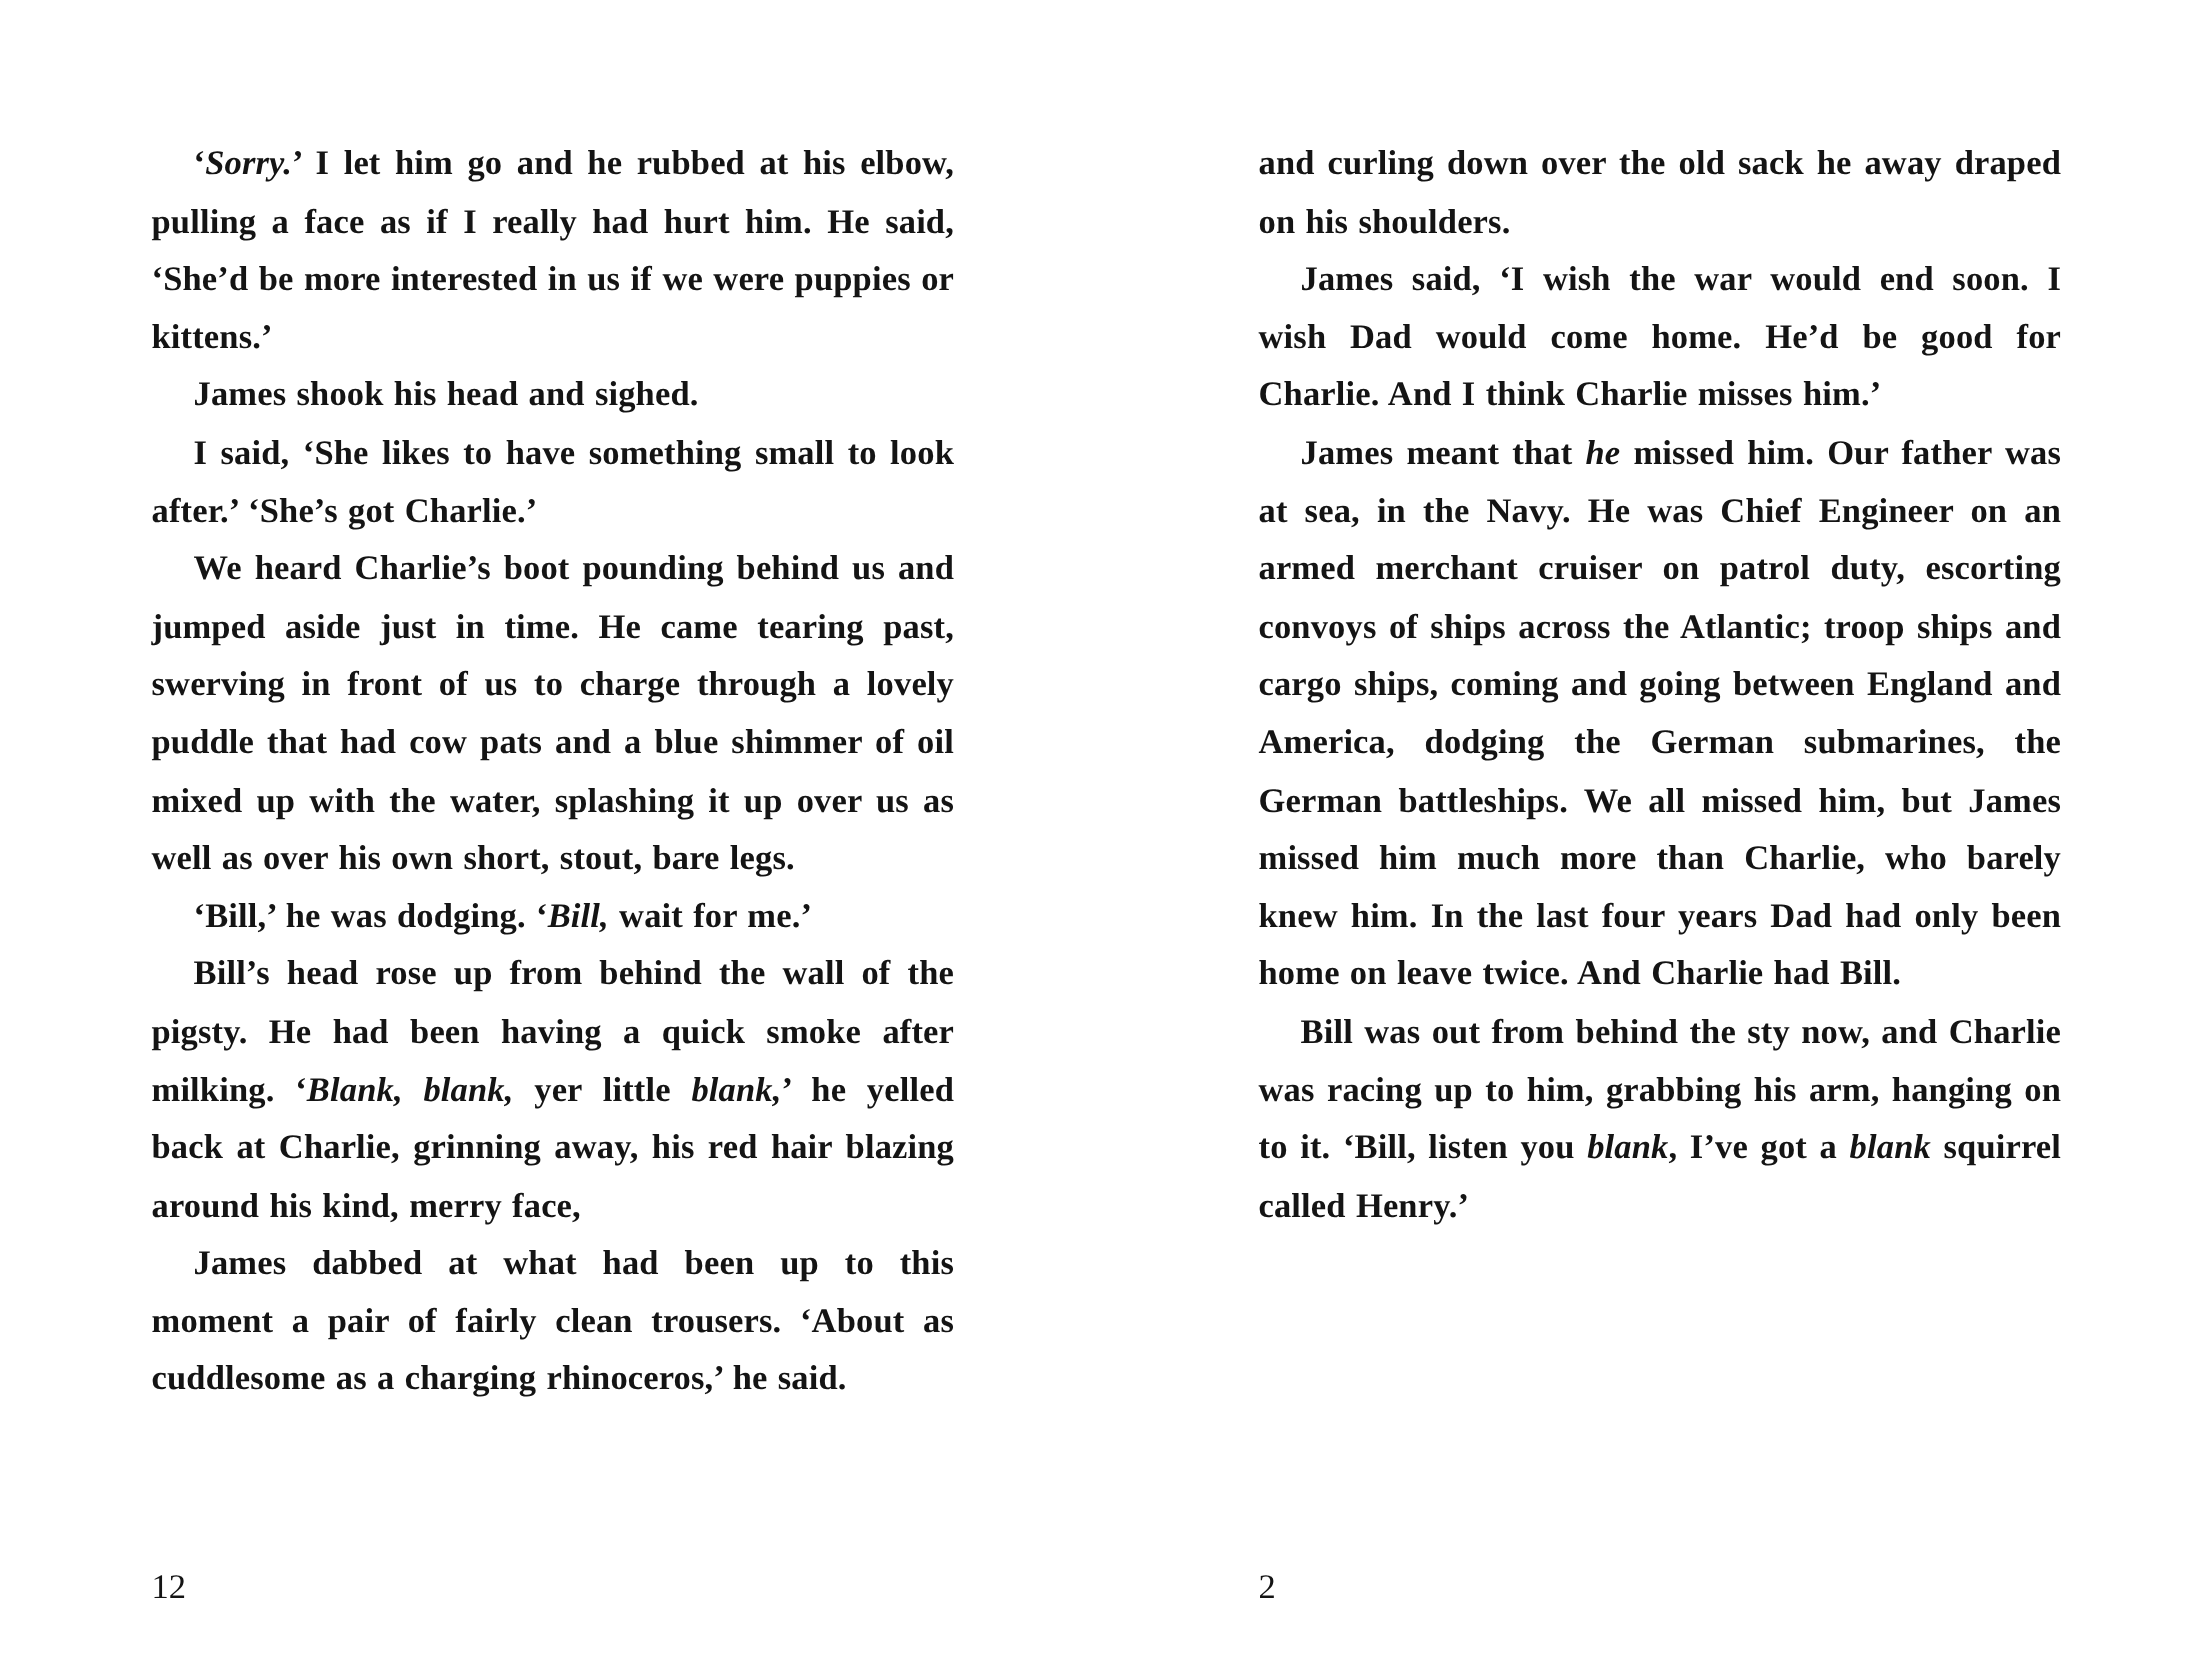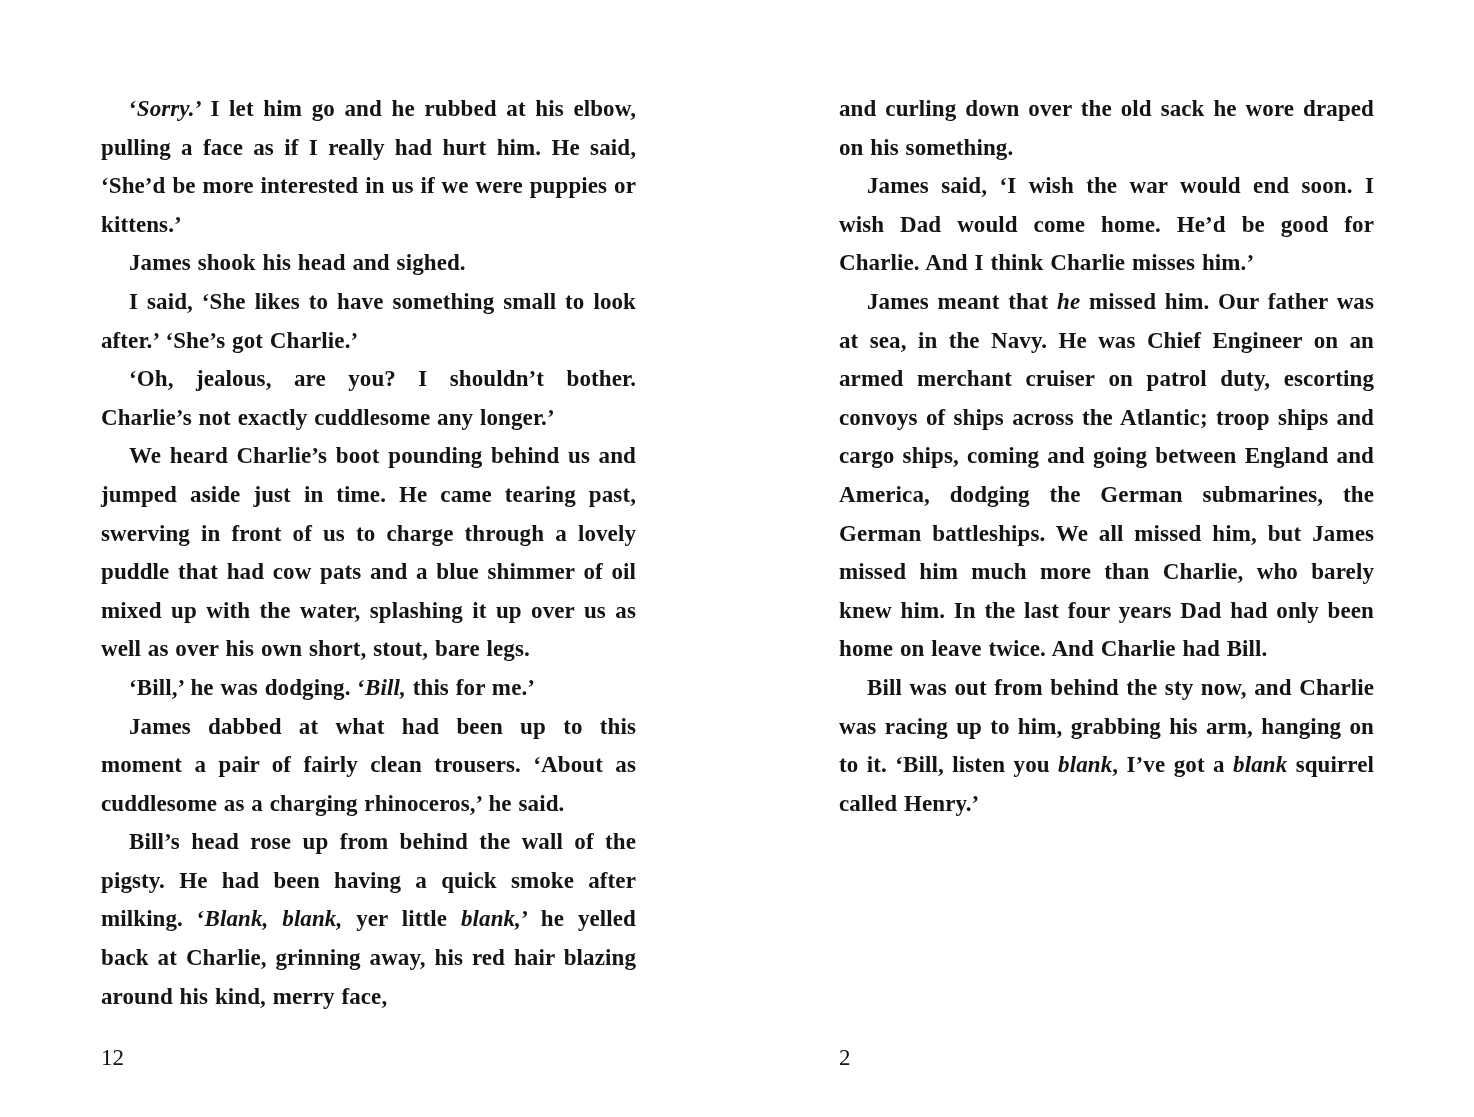--- a/index.html
+++ b/index.html
@@ -63,32 +63,31 @@
 </head>
 <body>
 
 <div class="spread">
 
   <section class="page left">
     <div class="text-block">
         <p class="indent"><span>‘</span><em>Sorry.</em><span>’ I let him go and he rubbed at his elbow, pulling a face as if I really had hurt him. He said, ‘She’d be more interested in us if we were puppies or kittens.’</span></p>
         <p class="indent"><span>James shook his head and sighed.</span></p>
         <p class="indent"><span>I said, ‘She likes to have something small to look after.’ ‘She’s got Charlie.’</span></p>
-        <p class="indent"><span>‘Oh, jealous, are you? I shouldn’t bother. Charlie’s not exactly cuddlesome any longer.’</span></p>
         <p class="indent"><span>We heard Charlie’s boot pounding behind us and jumped aside just in time. He came tearing past, swerving in front of us to charge through a lovely puddle that had cow pats and a blue shimmer of oil mixed up with the water, splashing it up over us as well as over his own short, stout, bare legs.</span></p>
-        <p class="indent"><span>‘Bill,’ he was dodging. ‘</span><em>Bill,</em><span> this for me.’</span></p>
+        <p class="indent"><span>‘Bill,’ he was dodging. ‘</span><em>Bill,</em><span> wait for me.’</span></p>
+        <p class="indent"><span>Bill’s head rose up from behind the wall of the pigsty. He had been having a quick smoke after milking. ‘</span><em>Blank,</em><span> </span><em>blank,</em><span> yer little </span><em>blank,</em><span>’ he yelled back at Charlie, grinning away, his red hair blazing around his kind, merry face,</span></p>
         <p class="indent"><span>James dabbed at what had been up to this moment a pair of fairly clean trousers. ‘About as cuddlesome as a charging rhinoceros,’ he said.</span></p>
-        <p class="indent"><span>Bill’s head rose up from behind the wall of the pigsty. He had been having a quick smoke after milking. ‘</span><em>Blank,</em><span> </span><em>blank,</em><span> yer little </span><em>blank,</em><span>’ he yelled back at Charlie, grinning away, his red hair blazing around his kind, merry face,</span></p>
       </div>
     <div class="page-number">12</div>
   </section>
 
   <section class="page right">
     <div class="text-block">
-        <p class="noindent"><span>and curling down over the old sack he wore draped on his something.</span></p>
+        <p class="noindent"><span>and curling down over the old sack he away draped on his shoulders.</span></p>
         <p class="indent"><span>James said, ‘I wish the war would end soon. I wish Dad would come home. He’d be good for Charlie. And I think Charlie misses him.’</span></p>
         <p class="indent"><span>James meant that </span><em>he</em><span> missed him. Our father was at sea, in the Navy. He was Chief Engineer on an armed merchant cruiser on patrol duty, escorting convoys of ships across the Atlantic; troop ships and cargo ships, coming and going between England and America, dodging the German submarines, the German battleships. We all missed him, but James missed him much more than Charlie, who barely knew him. In the last four years Dad had only been home on leave twice. And Charlie had Bill.</span></p>
         <p class="indent"><span>Bill was out from behind the sty now, and Charlie was racing up to him, grabbing his arm, hanging on to it. ‘Bill, listen you </span><em>blank</em><span>, I’ve got a </span><em>blank</em><span> squirrel called Henry.’</span></p>
       </div>
     <div class="page-number">2</div>
   </section>
 
 </div>
 
 </body></html>

